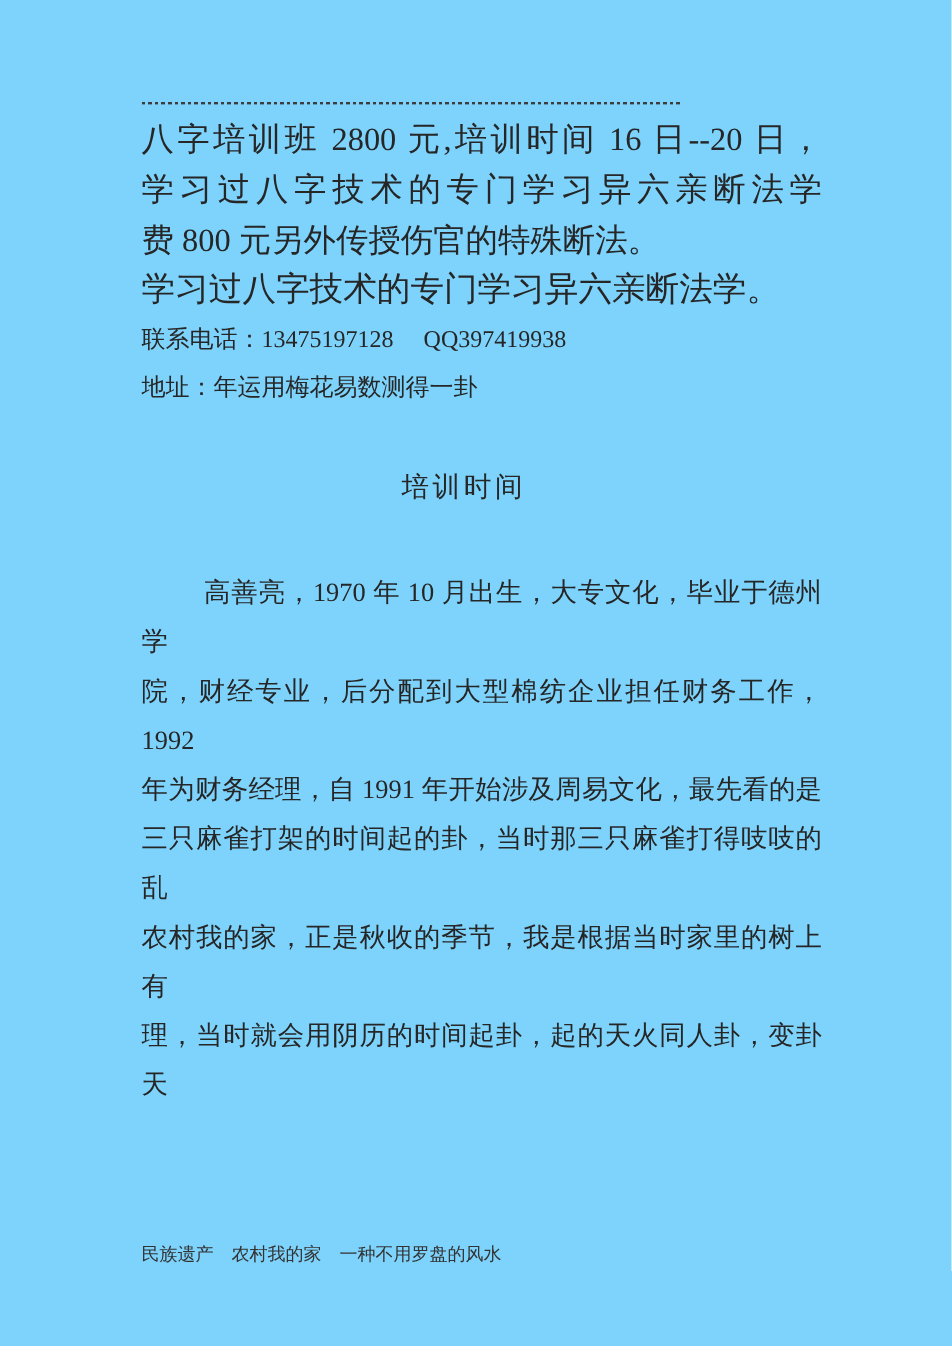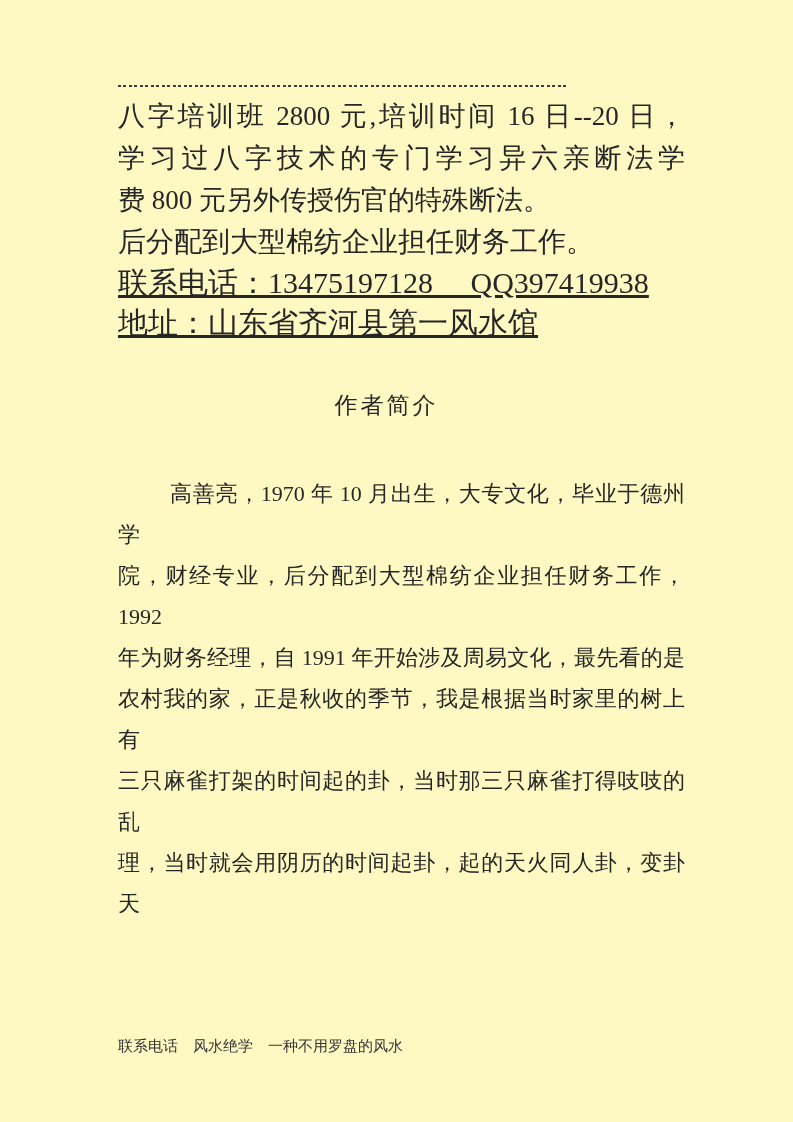--- a/index.html
+++ b/index.html
@@ -4,21 +4,21 @@
 <style>
   html, body {
     margin: 0;
     padding: 0;
     background: #ffffff;
   }
   .page {
     position: relative;
     width: 793px;
     height: 1122px;
-    background: #fef9c3;
+    background: #7dd3fc;
     overflow: hidden;
     font-family: "Liberation Serif", "DejaVu Serif", serif;
     color: #262626;
   }
   .content {
     position: absolute;
     left: 118px;
     top: 0;
     width: 567px;
   }
@@ -38,24 +38,23 @@
   }
   .h-line.wide {
     font-size: 28px;
   }
   .j {
     white-space: normal;
     text-align: justify;
     text-align-last: justify;
   }
   .contact-line {
-    font-size: 30px;
+    font-size: 20px;
     line-height: 40px;
     white-space: nowrap;
-    text-decoration: underline;
   }
   .section-title {
     margin-top: 48px;
     font-size: 23px;
     line-height: 30px;
     text-align: center;
     padding-right: 30px;
     letter-spacing: 3px;
   }
   .bio {
@@ -86,34 +85,34 @@
 
 <div class="page">
   <div class="content">
 
     <div class="dashed-divider"></div>
 
     <div class="notice">
       <div class="h-line j">八字培训班 2800 元,培训时间 16 日--20 日，</div>
       <div class="h-line j">学习过八字技术的专门学习异六亲断法学</div>
       <div class="h-line">费 800 元另外传授伤官的特殊断法。</div>
-      <div class="h-line wide">后分配到大型棉纺企业担任财务工作。</div>
+      <div class="h-line wide">学习过八字技术的专门学习异六亲断法学。</div>
     </div>
 
     <div class="contact-line">联系电话：13475197128　 QQ397419938</div>
-    <div class="contact-line">地址：山东省齐河县第一风水馆</div>
+    <div class="contact-line">地址：年运用梅花易数测得一卦</div>
 
-    <div class="section-title">作者简介</div>
+    <div class="section-title">培训时间</div>
 
     <div class="bio">
       <div class="b-line indent">高善亮，1970 年 10 月出生，大专文化，毕业于德州学</div>
       <div class="b-line">院，财经专业，后分配到大型棉纺企业担任财务工作，1992</div>
       <div class="b-line">年为财务经理，自 1991 年开始涉及周易文化，最先看的是</div>
+      <div class="b-line">三只麻雀打架的时间起的卦，当时那三只麻雀打得吱吱的乱</div>
       <div class="b-line">农村我的家，正是秋收的季节，我是根据当时家里的树上有</div>
-      <div class="b-line">三只麻雀打架的时间起的卦，当时那三只麻雀打得吱吱的乱</div>
       <div class="b-line">理，当时就会用阴历的时间起卦，起的天火同人卦，变卦天</div>
 
     </div>
 
   </div>
 
-  <div class="footer">联系电话　风水绝学　一种不用罗盘的风水</div>
+  <div class="footer">民族遗产　农村我的家　一种不用罗盘的风水</div>
 </div>
 
 </body></html>

